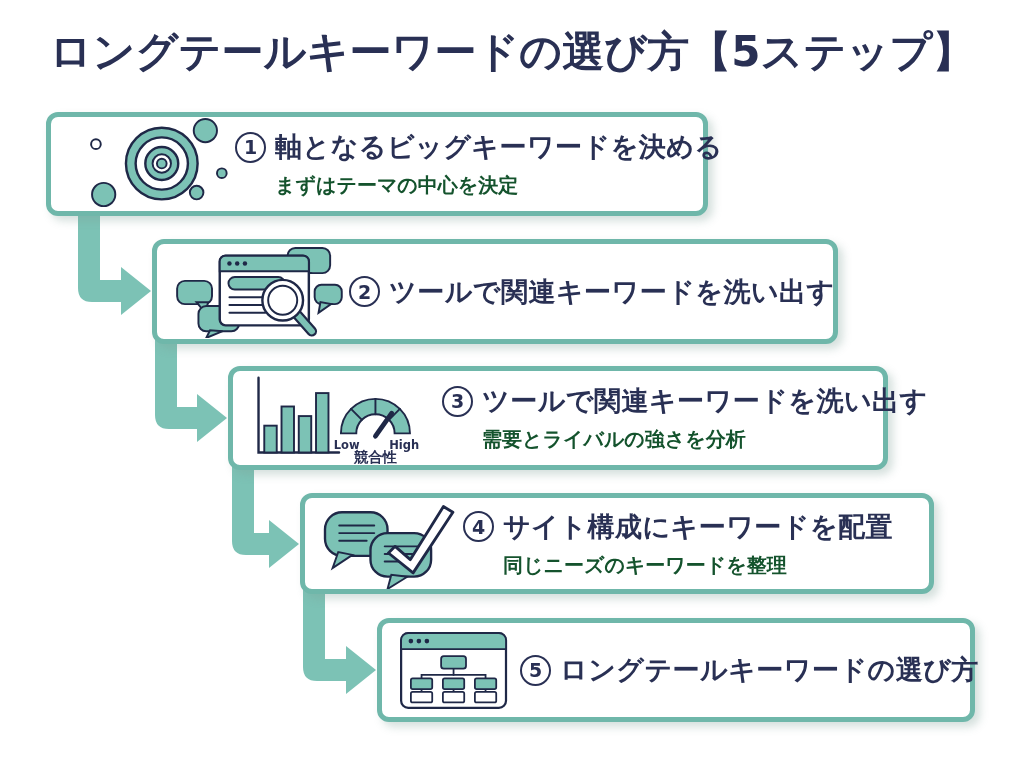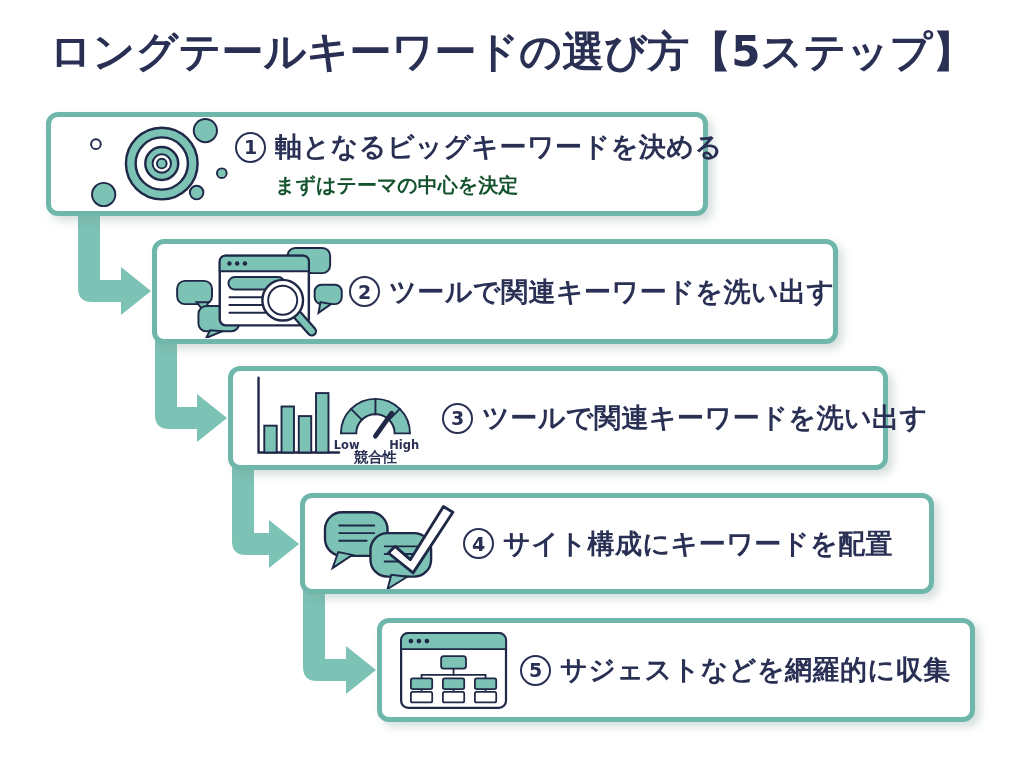--- a/index.html
+++ b/index.html
@@ -149,20 +149,21 @@
           <text class="gauge-label" x="160" y="80" text-anchor="middle">High</text>
           <text class="gauge-caption" x="130" y="94" text-anchor="middle">競合性</text>
         </g>
       </svg>
     </div>
     <div class="text-wrap">
       <div class="heading-row">
         <span class="num-circle">3</span>
         <span class="heading">ツールで関連キーワードを洗い出す</span>
       </div>
+      <div class="subtitle">需要とライバルの強さを分析</div>
     </div>
   </div>
 
   <div class="step-box" id="box4">
     <div class="icon-wrap">
       <svg width="138" height="90" viewBox="0 0 145 95" xmlns="http://www.w3.org/2000/svg">
         <g>
           <rect class="tf" x="6" y="14" width="66" height="46" rx="18"></rect>
           <polygon class="tf2" points="20,56 14,73 35,59"></polygon>
           <line class="ln2" x1="21" y1="28" x2="58" y2="28"></line>
@@ -175,20 +176,21 @@
           <line class="ln2" x1="69" y1="66" x2="97" y2="66"></line>
         </g>
         <path d="M80,50 L96,64 L131,8 L141,14 L99,78 L73,57 Z" fill="#ffffff" stroke="#1f2847" stroke-width="3" stroke-linejoin="round"></path>
       </svg>
     </div>
     <div class="text-wrap">
       <div class="heading-row">
         <span class="num-circle">4</span>
         <span class="heading">サイト構成にキーワードを配置</span>
       </div>
+      <div class="subtitle">同じニーズのキーワードを整理</div>
     </div>
   </div>
 
   <div class="step-box" id="box5">
     <div class="icon-wrap">
       <svg width="120" height="88" viewBox="0 0 135 95" xmlns="http://www.w3.org/2000/svg">
         <rect class="wf" x="8" y="6" width="118" height="84" rx="8"></rect>
         <path class="tf2" d="M16,6 h102 a8,8 0 0 1 8,8 v10 h-118 v-10 a8,8 0 0 1 8,-8 Z"></path>
         <circle class="nf" cx="19" cy="15" r="2.6"></circle>
         <circle class="nf" cx="28" cy="15" r="2.6"></circle>
@@ -205,18 +207,18 @@
           <rect class="tf2" x="91" y="57" width="24" height="12" rx="2"></rect>
           <rect class="wf2" x="19" y="72" width="24" height="12" rx="2"></rect>
           <rect class="wf2" x="55" y="72" width="24" height="12" rx="2"></rect>
           <rect class="wf2" x="91" y="72" width="24" height="12" rx="2"></rect>
         </g>
       </svg>
     </div>
     <div class="text-wrap">
       <div class="heading-row">
         <span class="num-circle">5</span>
-        <span class="heading">サジェストなどを網羅的に収集</span>
+        <span class="heading">ロングテールキーワードの選び方</span>
       </div>
     </div>
   </div>
 
 </div>
 
 </body></html>

